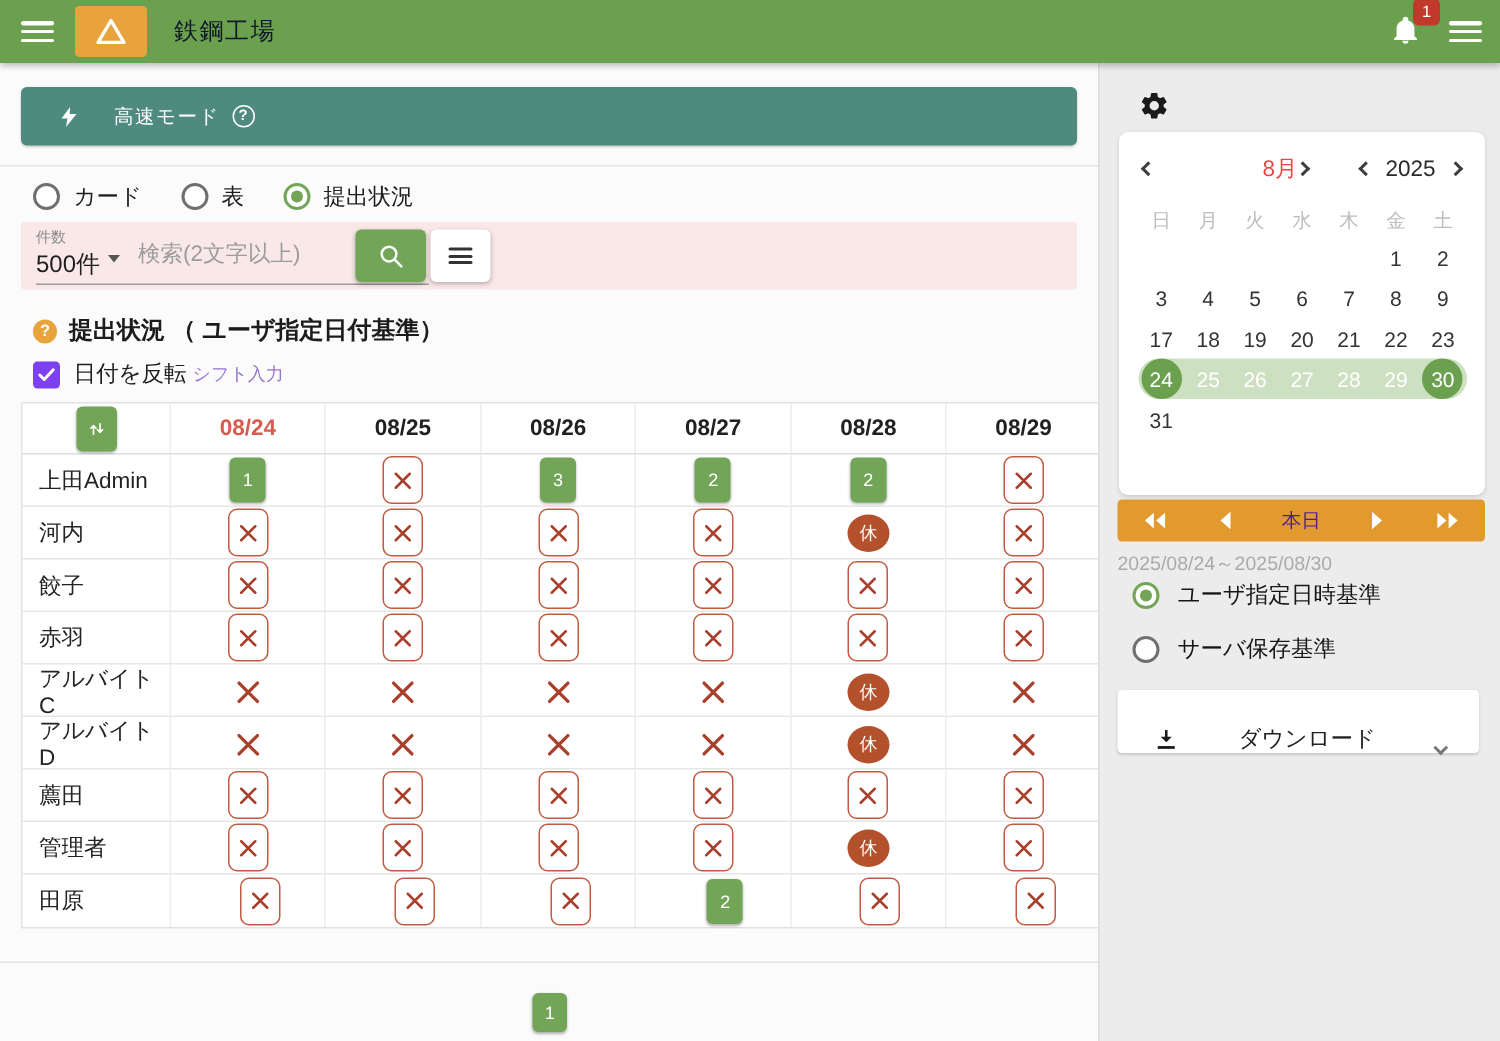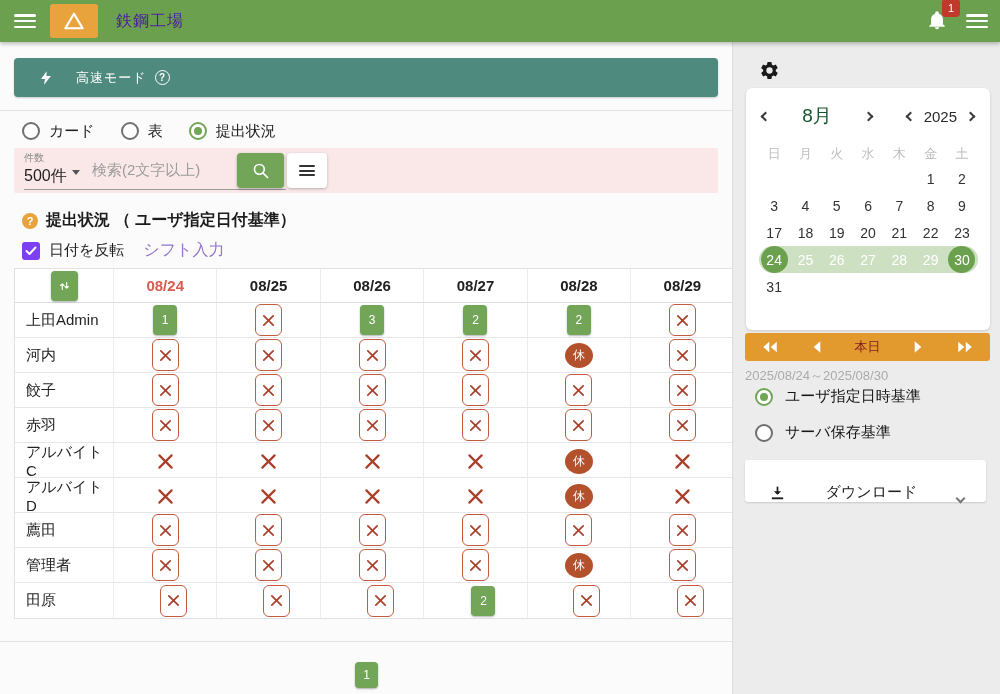--- a/index.html
+++ b/index.html
@@ -7,21 +7,21 @@
   .app{position:relative;width:1000px;height:694px;overflow:hidden;background:#FBFBFB;}
 
   
   .topbar{position:absolute;left:0;top:0;width:1000px;height:42px;background:var(--header-green);
     display:flex;align-items:center;box-shadow:0 2px 4px rgba(0,0,0,.25);z-index:30;}
   .hamburger{width:22px;height:14px;display:flex;flex-direction:column;justify-content:space-between;cursor:pointer;}
   .hamburger span{display:block;height:2.5px;background:#fff;border-radius:2px;}
   .hamburger.left{margin-left:14px;}
   .logo{width:48px;height:34px;background:var(--orange);border-radius:3px;margin-left:14px;
     display:flex;align-items:center;justify-content:center;}
-  .app-title{color:#4c1d95;font-size:16px;margin-left:18px;letter-spacing:1px;}
+  .app-title{color:#0f172a;font-size:16px;margin-left:18px;letter-spacing:1px;}
   .topbar-right{margin-left:auto;display:flex;align-items:center;margin-right:12px;}
   .bell-wrap{position:relative;width:26px;height:26px;margin-right:14px;}
   .notif-badge{position:absolute;right:-8px;top:-9px;min-width:18px;height:18px;background:var(--badge-red);
     color:#fff;font-size:11px;border-radius:4px;display:flex;align-items:center;justify-content:center;padding:0 4px;}
 
   
   .main{position:absolute;left:0;top:42px;width:732px;height:652px;background:#FBFBFB;}
   .banner{position:absolute;left:14px;top:16px;width:704px;height:39px;background:var(--teal);
     border-radius:4px;display:flex;align-items:center;box-shadow:0 1px 2px rgba(0,0,0,.2);cursor:pointer;}
   .banner .bolt{margin-left:24px;}
@@ -55,21 +55,21 @@
   .btn-menu .bars span{height:2px;background:#333;border-radius:1px;}
 
   .section-row{position:absolute;left:22px;top:168px;display:flex;align-items:center;}
   .q-icon{width:16px;height:16px;border-radius:50%;background:var(--orange);color:#fff;font-size:11px;font-weight:bold;
     display:flex;align-items:center;justify-content:center;cursor:pointer;}
   .section-title{font-size:16px;font-weight:bold;color:#1c1c1c;margin-left:8px;}
 
   .chk-row{position:absolute;left:22px;top:198px;display:flex;align-items:center;}
   .checkbox{width:18px;height:18px;background:var(--purple);border-radius:3px;display:flex;align-items:center;justify-content:center;cursor:pointer;}
   .chk-label{font-size:15px;color:#1e1e1e;margin-left:9px;}
-  .shift-link{font-size:16px;color:var(--link-purple);margin-left:19px;cursor:pointer;}
+  .shift-link{font-size:12px;color:var(--link-purple);margin-left:4px;cursor:pointer;}
 
   
   .stable{position:absolute;left:14px;top:226px;width:825px;background:#fff;border:1px solid #E2E2E2;}
   .trow{display:grid;grid-template-columns:99px repeat(7,1fr);height:35px;border-bottom:1px solid #E6E6E6;}
   .trow.head{height:34px;border-bottom:1px solid #DDDDDD;}
   .trow:last-child{border-bottom:none;gap:16px;}
   .tcell{display:flex;align-items:center;justify-content:center;border-right:1px solid #EDEDED;}
   .tcell:last-child{border-right:none;}
   .tcell.name{justify-content:flex-start;padding-left:11px;font-size:15px;color:#232323;}
   .tcell.date{font-size:15px;font-weight:bold;}
@@ -90,37 +90,37 @@
   
   .sidebar{position:absolute;left:732px;top:42px;width:268px;height:652px;background:#ECECEC;border-left:1px solid #DCDCDC;}
   .gear{position:absolute;left:26px;top:18px;cursor:pointer;}
   .cal-card{position:absolute;left:13px;top:46px;width:244px;height:242px;background:#fff;border-radius:6px;
     box-shadow:0 1px 3px rgba(0,0,0,.15);}
   .cal-head{display:flex;align-items:center;padding:15px 16px 0 16px;}
   .chev{display:inline-block;width:7px;height:7px;border-left:2px solid #3c3c3c;border-bottom:2px solid #3c3c3c;cursor:pointer;}
   .chev.l{transform:rotate(45deg);}
   .chev.r{transform:rotate(225deg);}
   .chev.d{transform:rotate(-45deg);border-color:#777;}
-  .cal-month{flex:0 0 96px;text-align:center;font-size:19px;color:#14532d;}
+  .cal-month{flex:0 0 96px;text-align:right;font-size:15px;color:#ef4444;}
   .cal-year{font-size:15px;color:#2a2a2a;margin:0 10px;}
   .cal-head .gap{flex:1;}
   .cal-grid{width:219px;margin:14px auto 0 auto;}
   .cal-wk{display:grid;grid-template-columns:repeat(7,31.3px);height:22px;}
   .cal-wk span{display:flex;align-items:center;justify-content:center;font-size:13px;color:#BDBDBD;}
   .cal-row{display:grid;grid-template-columns:repeat(7,31.3px);height:27px;margin-top:0px;border-radius:14px;}
   .cal-row.sel{background:var(--band-green);}
   .day{display:flex;align-items:center;justify-content:center;font-size:14px;color:#333;cursor:pointer;}
   .day.inrange{color:#fff;}
   .day.endpoint{color:#fff;}
   .day.endpoint .circ{width:27px;height:27px;border-radius:50%;background:var(--header-green);
     display:flex;align-items:center;justify-content:center;}
   .cal-nav{position:absolute;left:12px;top:291px;width:245px;height:28px;background:var(--nav-orange);border-radius:3px;
     display:flex;align-items:center;justify-content:space-between;padding:0 16px;}
   .cal-nav .navbtn{display:flex;align-items:center;cursor:pointer;}
-  .today-label{color:#7f1d1d;font-size:13px;cursor:pointer;}
+  .today-label{color:#4c1d95;font-size:13px;cursor:pointer;}
   .range-text{position:absolute;left:12px;top:325px;font-size:13px;color:#ABABAB;}
   .basis{position:absolute;left:22px;display:flex;align-items:center;cursor:pointer;}
   .basis-label{font-size:15px;color:#161616;margin-left:12px;}
   .dl-card{position:absolute;left:12px;top:418px;width:241px;height:42px;background:#fff;border-radius:3px;
     box-shadow:0 1px 2px rgba(0,0,0,.15);display:flex;align-items:flex-end;cursor:pointer;}
   .dl-label{font-size:15px;color:#222;flex:1;text-align:center;}
 </style>
 </head>
 <body>
 

